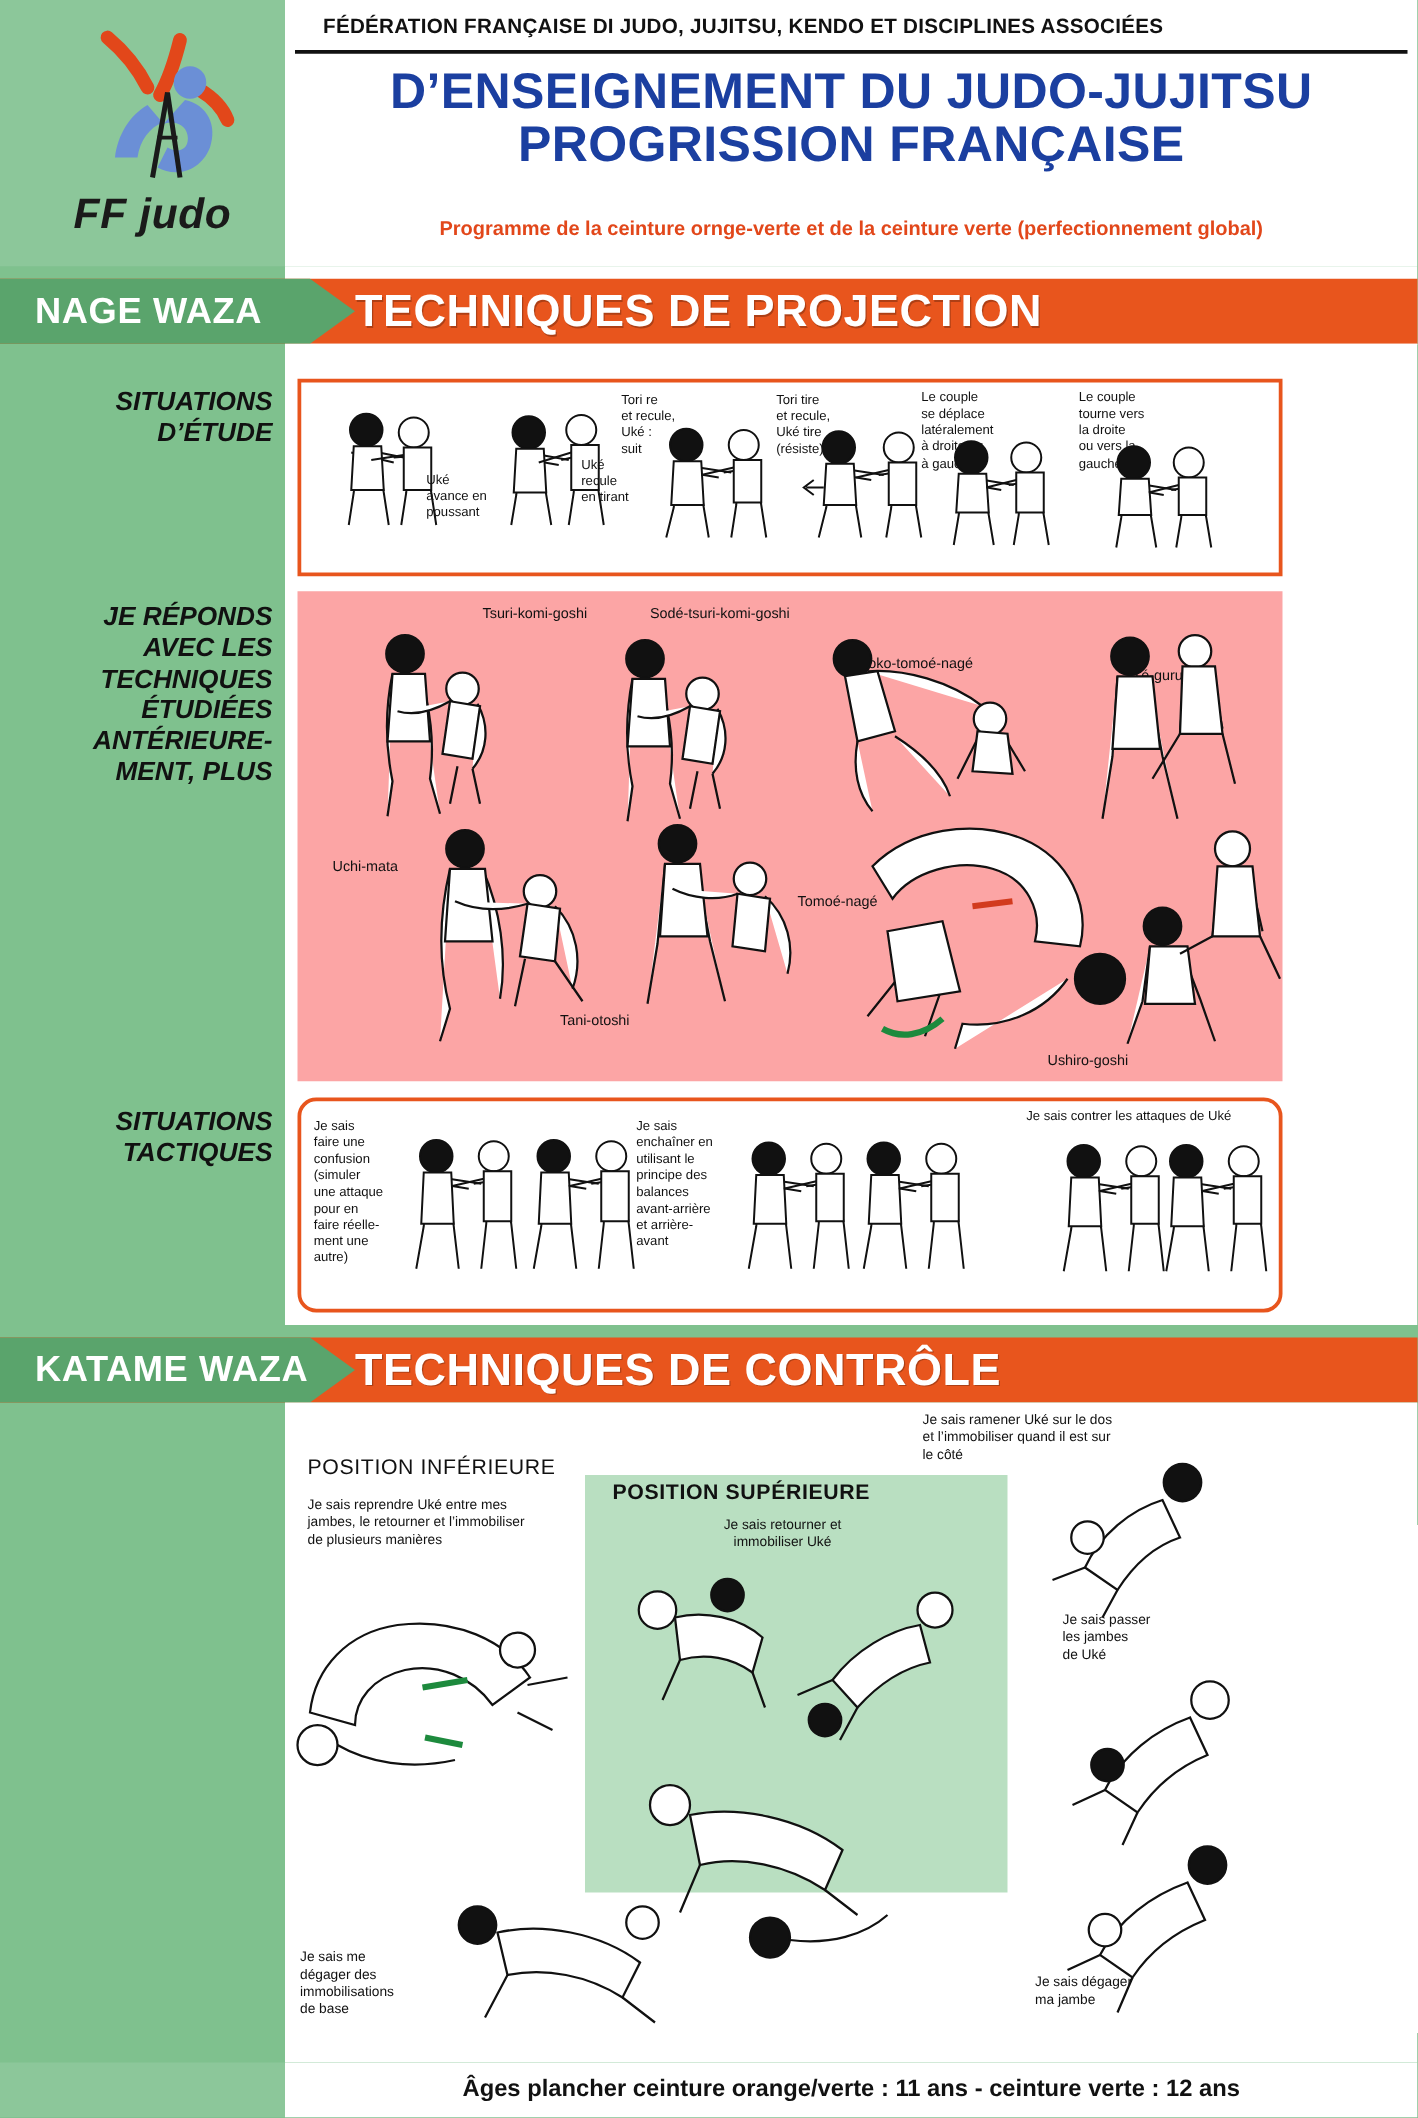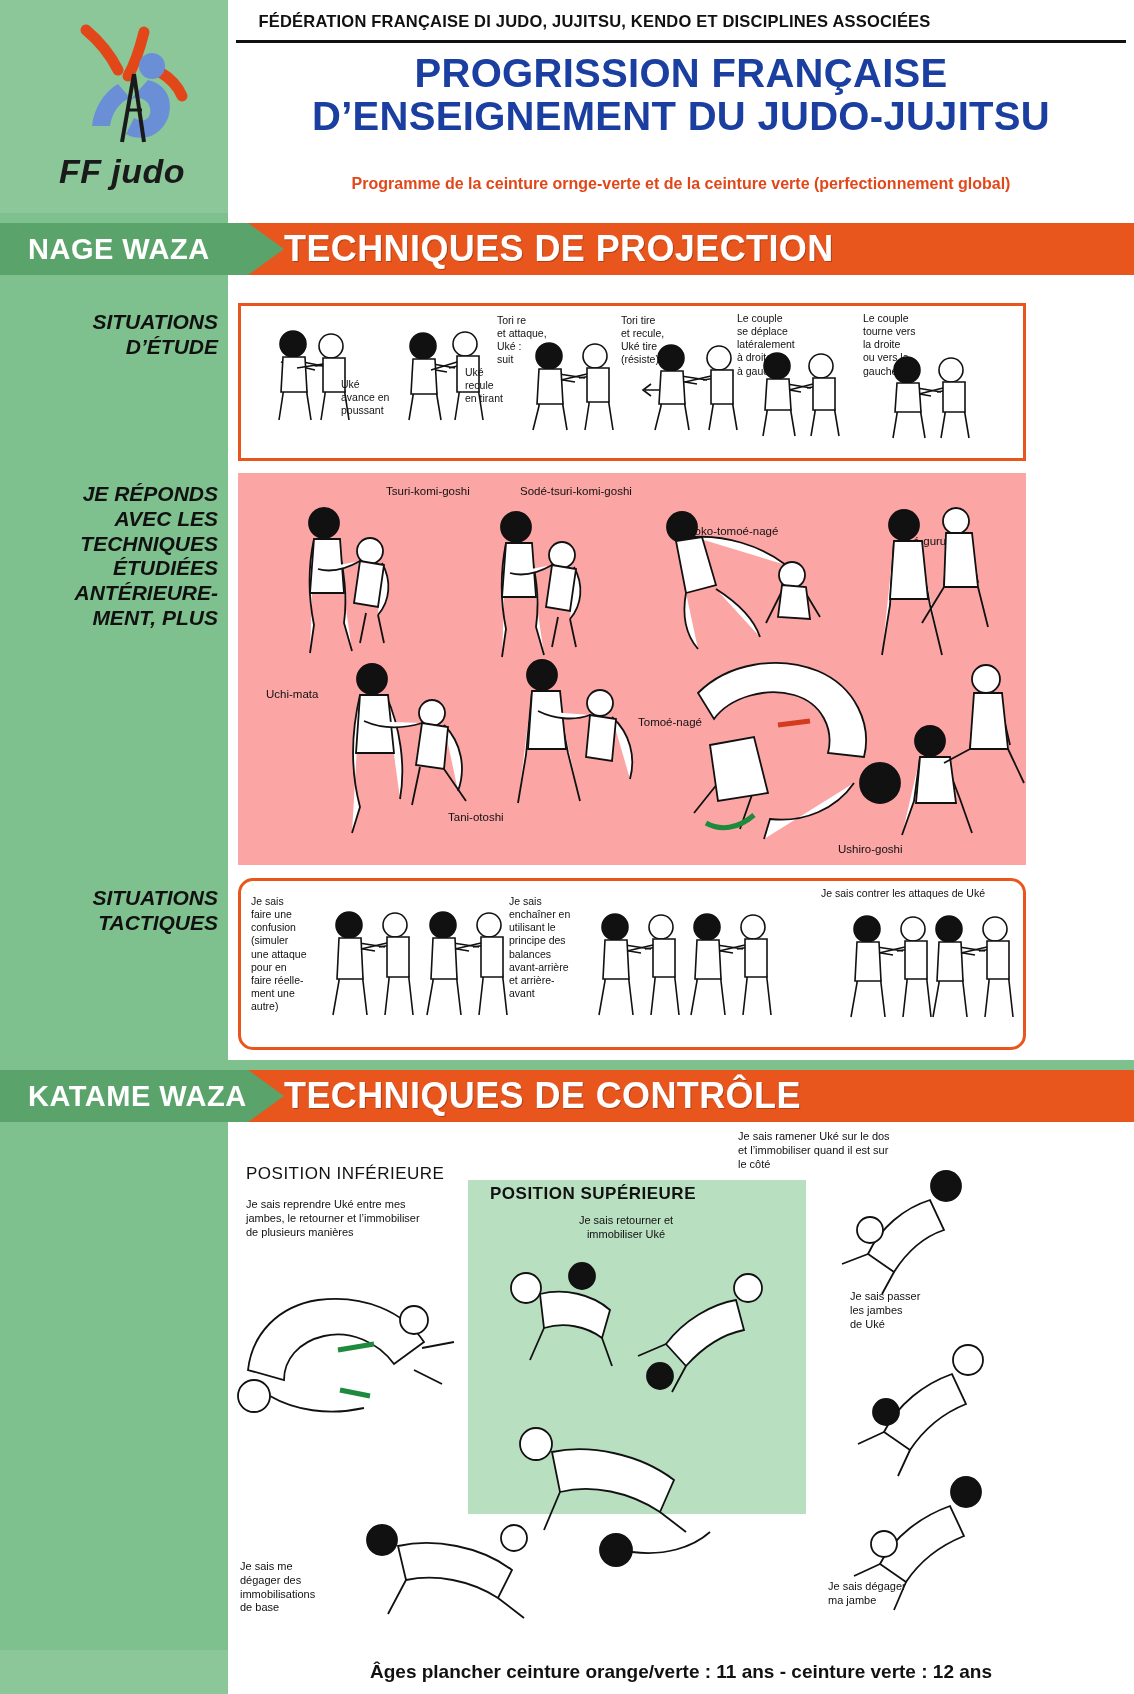--- a/index.html
+++ b/index.html
@@ -119,22 +119,22 @@
           <path d="M78 96 L94 96" stroke="#1a1a1a" stroke-width="3" fill="none"></path>
         </svg>
       </div>
       <div class="logo-text">FF judo</div>
     </div>
 
     <div class="head-right">
       <div class="fede">FÉDÉRATION FRANÇAISE DI JUDO, JUJITSU, KENDO ET DISCIPLINES ASSOCIÉES</div>
       <div class="fede-rule"></div>
       <div class="title1">
+        <div>D’ENSEIGNEMENT DU JUDO-JUJITSU</div>
         <div>PROGRISSION FRANÇAISE</div>
-        <div>D’ENSEIGNEMENT DU JUDO-JUJITSU</div>
       </div>
       <div class="subtitle">Programme de la ceinture ornge-verte et de la ceinture verte (perfectionnement global)</div>
     </div>
   </div>
 
   <div class="white-bg" style="left:228px;top:213px;width:906px;height:63px;"></div>
 
   <div class="band" style="top:223px;">
     <div class="leftlabel">NAGE WAZA</div>
     <div class="arrow"></div>
@@ -180,21 +180,21 @@
           <path d="M68 42 L42 50 M86 42 L60 48"></path>
           <path d="M68 36 L90 36 L90 72 L68 72 Z"></path>
         </g>
       </svg>
     </div>
     <div class="cap" style="left:224px;top:60px;width:56px;white-space:pre-line;">Uké
 recule
 en tirant</div>
 
     <div class="cap" style="left:256px;top:8px;width:70px;white-space:pre-line;">Tori re
-et attaque,
+et recule,
 Uké :
 suit</div>
     <div class="fig" style="left:274px;top:28px;">
       <svg width="120" height="108" viewBox="0 0 120 108">
         <g stroke="#111" stroke-width="1.6" fill="#fff">
           <circle cx="34" cy="22" r="13" fill="#111"></circle>
           <path d="M28 35 L24 72 L18 96 M42 35 L48 72 L52 96"></path>
           <path d="M24 42 L60 48 M44 40 L70 44"></path>
           <path d="M24 35 L46 35 L48 70 L22 70 Z"></path>
           <circle cx="80" cy="22" r="12" fill="#fff"></circle>

